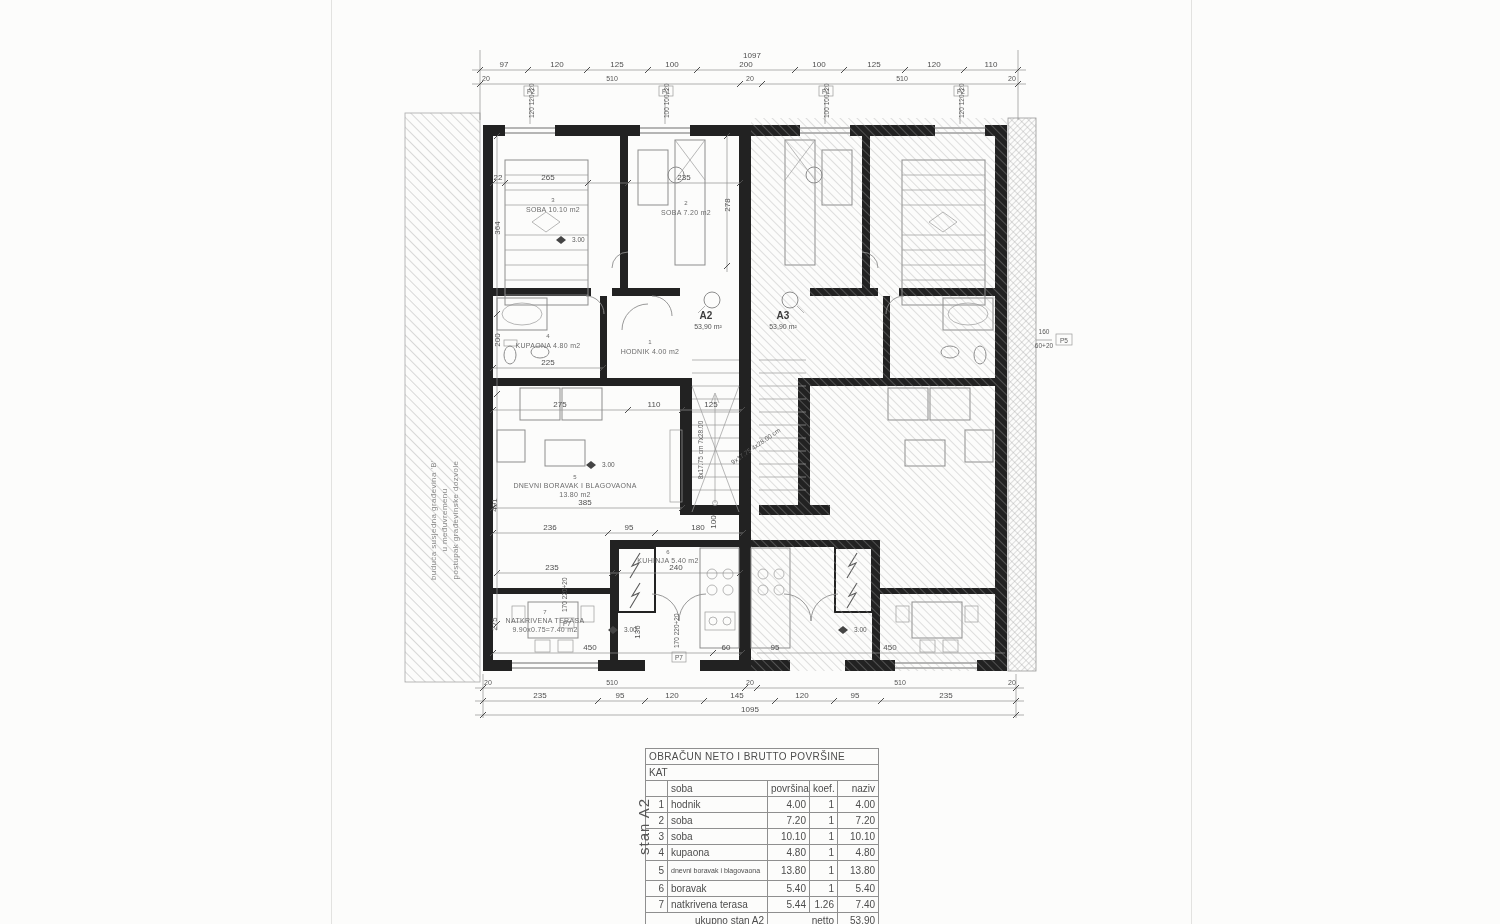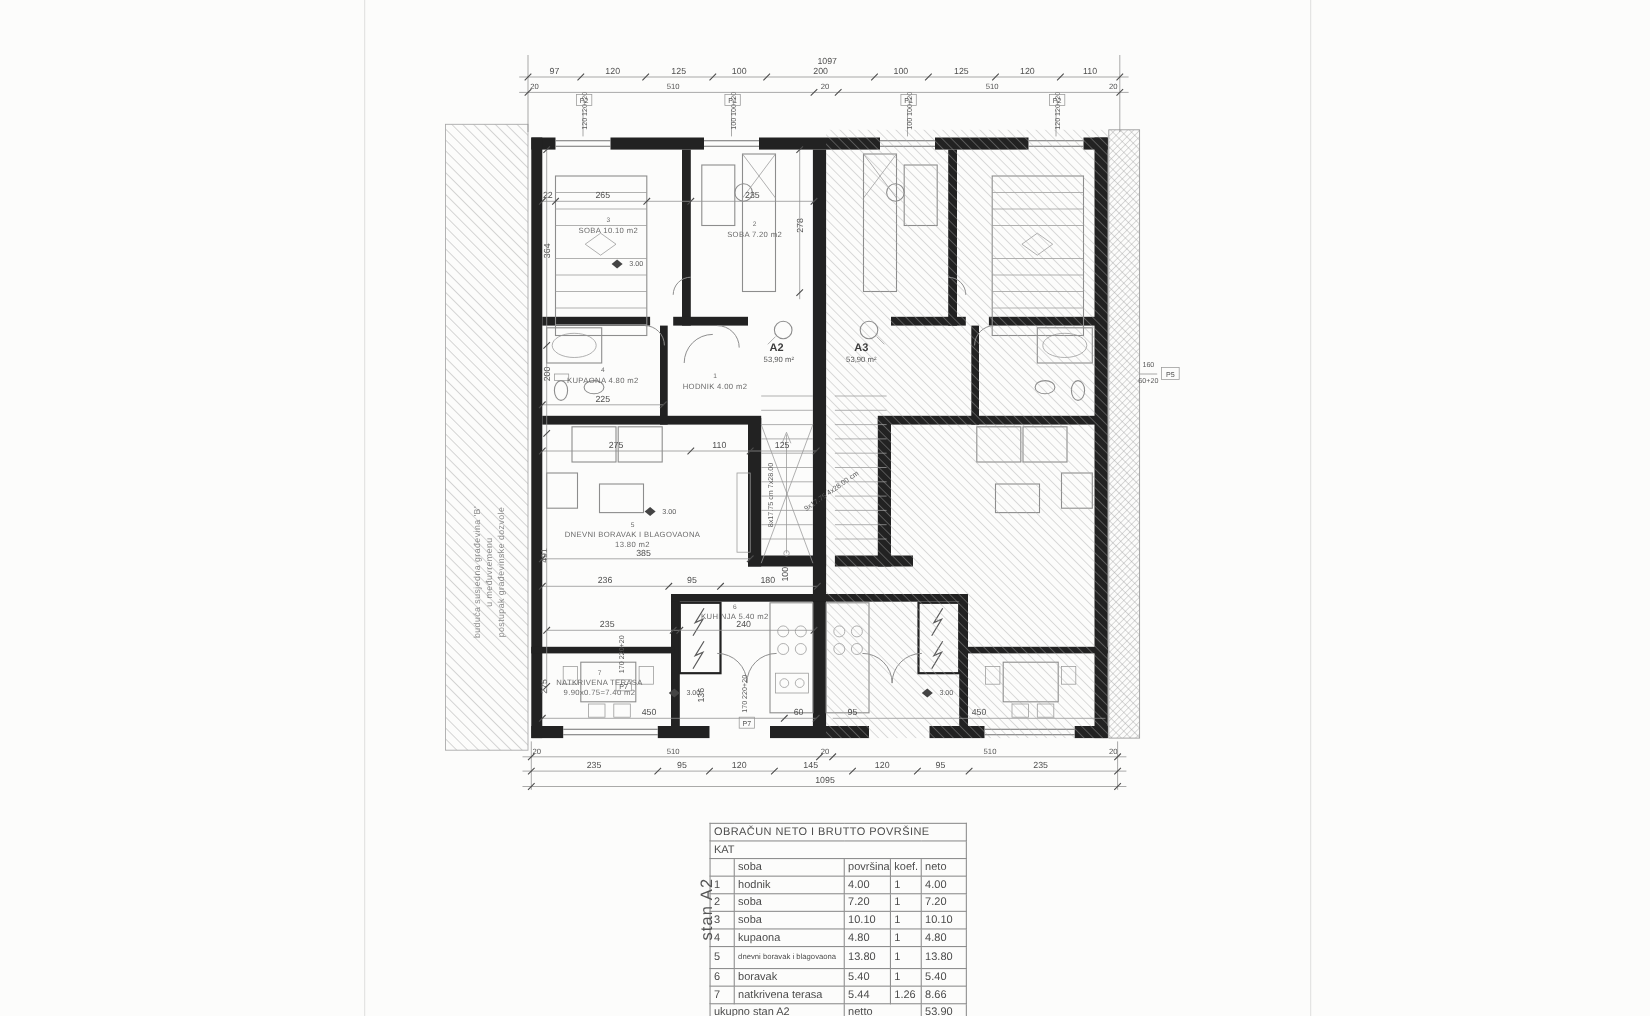--- a/index.html
+++ b/index.html
@@ -21,21 +21,21 @@
   .dim{stroke:#909090;stroke-width:.7;fill:none;}
   .tick{stroke:#4d4d4d;stroke-width:1;fill:none;}
   .win{stroke:#6f6f6f;stroke-width:1;fill:none;}
   .door{fill:none;stroke:#8d8d8d;stroke-width:.9;}
   .bolt{fill:none;stroke:#5a5a5a;stroke-width:1.1;}
   
   .tbl-wrap{position:absolute;left:645px;top:748px;}
   table.areas{border-collapse:collapse;width:233px;table-layout:fixed;}
   table.areas td{border:1px solid #8f8f8f;font-size:10px;color:#4c4c4c;
                  padding:1px 3px;height:13px;overflow:hidden;white-space:nowrap;}
-  td.c{text-align:left;margin-top:44px;}
+  td.c{text-align:right;margin-top:44px;}
   td.ttl{font-size:8px;letter-spacing:.4px;height:15px;}
   .side-label{position:absolute;left:598px;top:818px;width:90px;font-size:15px;color:#555;
               transform:rotate(-90deg);transform-origin:center;text-align:center;letter-spacing:1px;}
 </style>
 </head>
 <body>
 <div class="page">
 
 <div class="scan-edge" style="left:331px"></div>
 <div class="scan-edge" style="left:1191px"></div>
@@ -433,21 +433,21 @@
             <td class="ttl" colspan="5">OBRAČUN NETO I BRUTTO POVRŠINE</td>
           </tr>
     <tr>
             <td colspan="5">KAT</td>
           </tr>
     <tr>
       <td class="c"></td>
       <td>soba</td>
       <td class="c">površina</td>
       <td class="c">koef.</td>
-      <td class="c">neto</td>
+      <td class="c">naziv</td>
     </tr>
     <tr>
       <td class="c">1</td>
       <td>hodnik</td>
       <td class="c">4.00</td>
       <td class="c">1</td>
       <td class="c">4.00</td>
     </tr>
     <tr>
       <td class="c">2</td>
@@ -482,21 +482,21 @@
       <td>boravak</td>
       <td class="c">5.40</td>
       <td class="c">1</td>
       <td class="c">5.40</td>
     </tr>
     <tr>
       <td class="c">7</td>
       <td>natkrivena terasa</td>
       <td class="c">5.44</td>
       <td class="c">1.26</td>
-      <td class="c">8.66</td>
+      <td class="c">7.40</td>
     </tr>
     <tr>
       <td class="c" colspan="2">ukupno stan A2</td>
       <td class="c" colspan="2">netto</td>
       <td class="c">53.90</td>
     </tr>
   </tbody>
       </table>
 </div>
 

